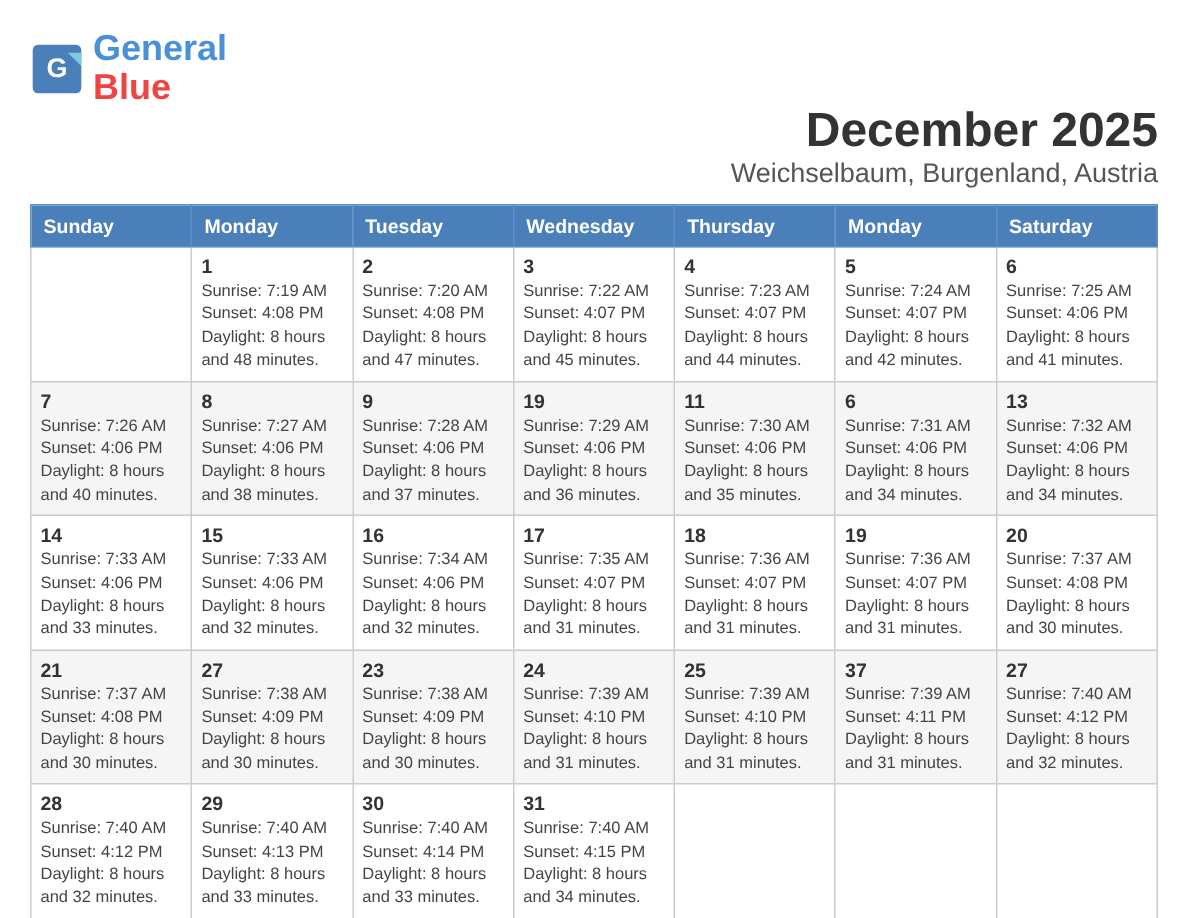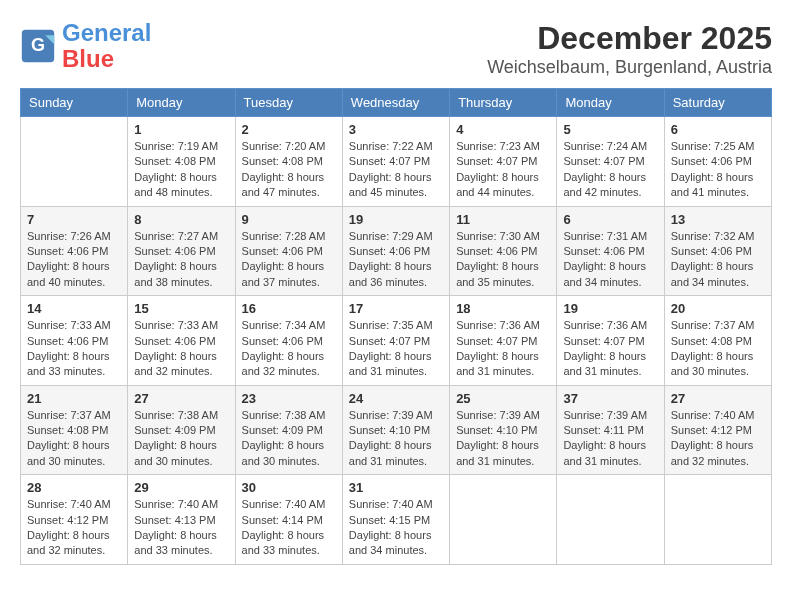--- a/index.html
+++ b/index.html
@@ -34,37 +34,38 @@
       width: 36px;
       height: 36px;
     }
     .title-block {
       text-align: right;
     }
     .month-title {
       font-size: 32px;
       font-weight: bold;
       color: #333;
+      margin-top: 48px;
     }
     .location {
       font-size: 18px;
       color: #555;
     }
     .calendar {
       width: 100%;
       border-collapse: collapse;
       border: 1px solid #ccc;
     }
     .calendar th {
       background: #4a7fba;
       color: #fff;
       text-align: left;
       padding: 6px 8px;
       font-size: 13px;
-      font-weight: normal;
+      font-weight: bold;
       border: 1px solid #5a8fc9;
       margin-left: 28px;
     }
     .calendar td {
       border: 1px solid #ccc;
       vertical-align: top;
       padding: 5px 6px;
       width: 107px;
       min-height: 80px;
       background: #fff;

